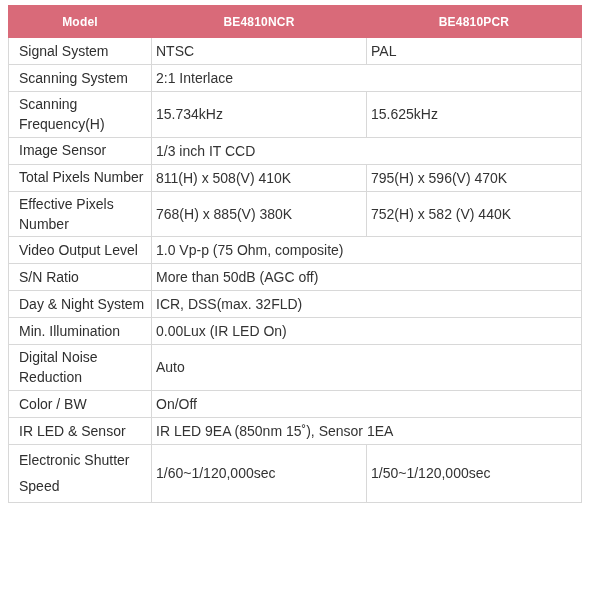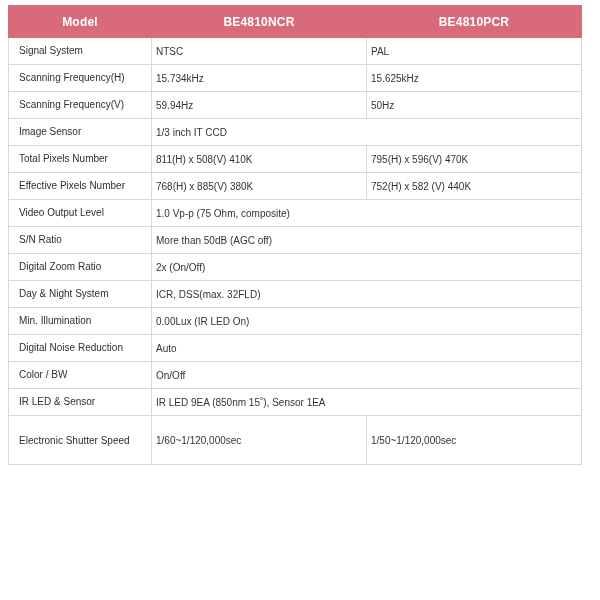--- a/index.html
+++ b/index.html
@@ -44,21 +44,21 @@
     height: 31px;
     padding: 0 4px;
     border: 1px solid #d96a79;
     letter-spacing: 0.2px;
   }
   thead th.th-label { }
 
   
   tbody td {
     border: 1px solid #d8d8d8;
-    font-size: 10px;
+    font-size: 14px;
     color: #333333;
     height: 22px;
     padding: 2px 4px;
     background: #ffffff;
     vertical-align: middle;
   }
 
   tbody td.label {
     text-align: left;
     padding-left: 10px;
@@ -97,28 +97,27 @@
         <th>BE4810PCR</th>
       </tr>
     </thead>
     <tbody id="spec-body">
         <tr>
           <td class="label">Signal System</td>
           <td class="val">NTSC</td>
           <td class="val">PAL</td>
         </tr>
         <tr>
+          <td class="label">Scanning System</td>
+          <td class="val" colspan="2">2:1 Interlace</td>
+        </tr>
+        <tr>
           <td class="label">Scanning Frequency(H)</td>
           <td class="val">15.734kHz</td>
           <td class="val">15.625kHz</td>
-        </tr>
-        <tr>
-          <td class="label">Scanning Frequency(V)</td>
-          <td class="val">59.94Hz</td>
-          <td class="val">50Hz</td>
         </tr>
         <tr>
           <td class="label">Image Sensor</td>
           <td class="val" colspan="2">1/3 inch IT CCD</td>
         </tr>
         <tr>
           <td class="label">Total Pixels Number</td>
           <td class="val">811(H) x 508(V) 410K</td>
           <td class="val">795(H) x 596(V) 470K</td>
         </tr>
@@ -127,24 +126,20 @@
           <td class="val">768(H) x 885(V) 380K</td>
           <td class="val">752(H) x 582 (V) 440K</td>
         </tr>
         <tr>
           <td class="label">Video Output Level</td>
           <td class="val" colspan="2">1.0 Vp-p (75 Ohm, composite)</td>
         </tr>
         <tr>
           <td class="label">S/N Ratio</td>
           <td class="val" colspan="2">More than 50dB (AGC off)</td>
-        </tr>
-        <tr>
-          <td class="label">Digital Zoom Ratio</td>
-          <td class="val" colspan="2">2x (On/Off)</td>
         </tr>
         <tr>
           <td class="label">Day &amp; Night System</td>
           <td class="val" colspan="2">ICR, DSS(max. 32FLD)</td>
         </tr>
         <tr>
           <td class="label">Min. Illumination</td>
           <td class="val" colspan="2">0.00Lux (IR LED On)</td>
         </tr>
         <tr>

